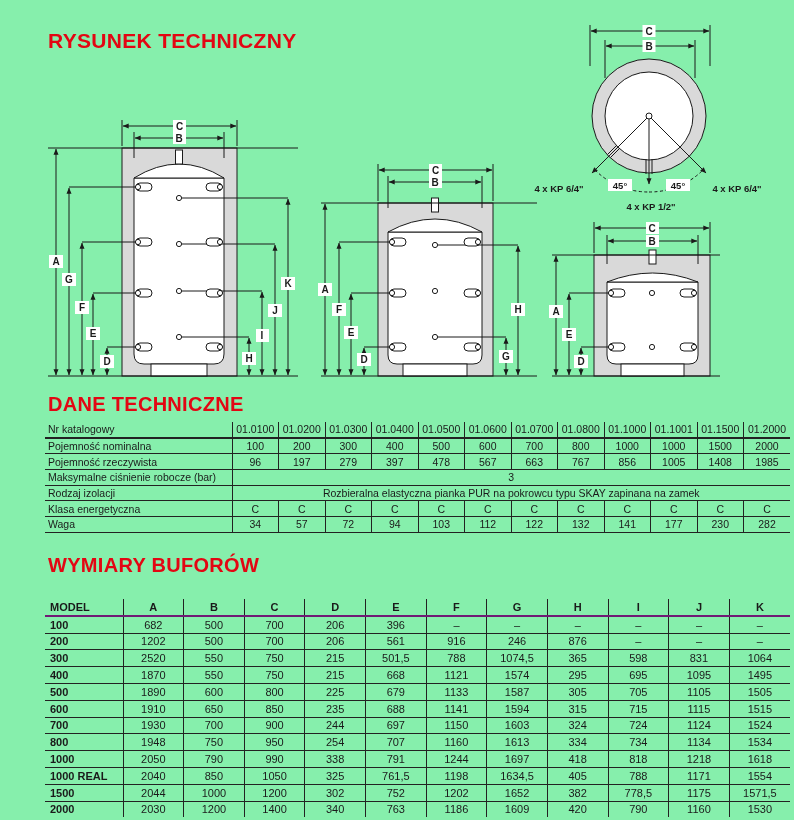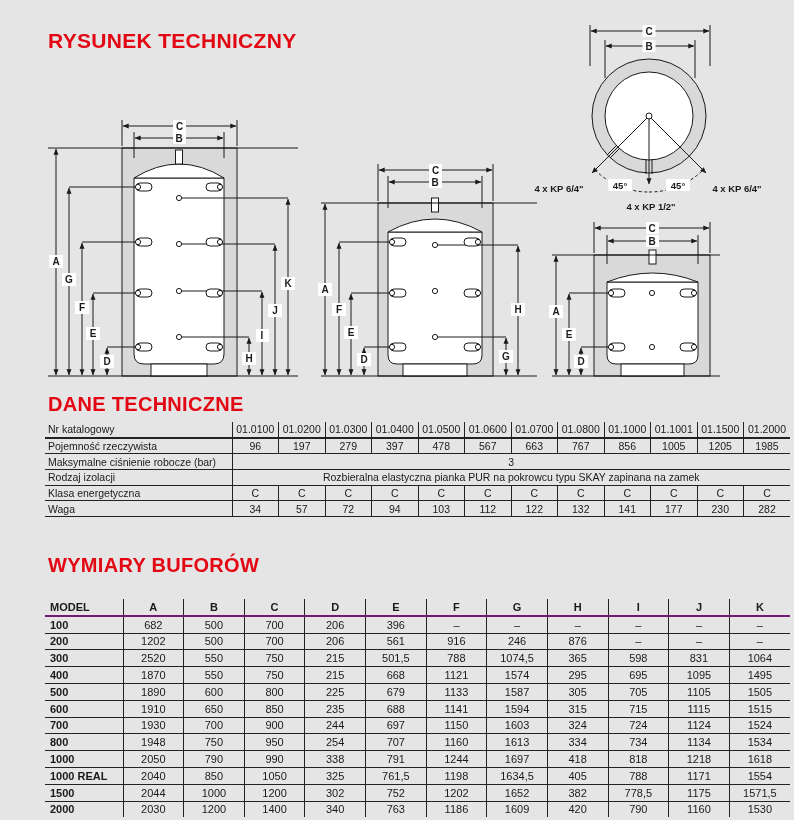--- a/index.html
+++ b/index.html
@@ -1,16 +1,16 @@
 <!DOCTYPE html>
 <html><head>
 <meta charset="utf-8">
 <style>
   html,body{margin:0;padding:0;background:#fff;}
-  .page{position:relative;width:794px;height:820px;background:#e5e5e5;overflow:hidden;
+  .page{position:relative;width:794px;height:820px;background:#86efac;overflow:hidden;
         font-family:"Liberation Sans",sans-serif;color:#1a1a1a;}
   h1.sec{position:absolute;margin:0;color:#e30613;font-weight:800;letter-spacing:.3px;}
   #title-drawing{left:48px;top:29px;font-size:21px;}
   #title-data{left:48px;top:393px;font-size:20px;}
   #title-dims{left:48px;top:554px;font-size:20px;}
 
   svg.draw{position:absolute;}
   svg .geo{stroke:#1a1a1a;stroke-width:1;fill:none;}
   svg .bg{fill:#fff;}
   svg text{font-family:"Liberation Sans",sans-serif;font-weight:bold;font-size:10px;
@@ -288,32 +288,47 @@
           <th class="hv">01.0500</th>
           <th class="hv">01.0600</th>
           <th class="hv">01.0700</th>
           <th class="hv">01.0800</th>
           <th class="hv">01.1000</th>
           <th class="hv">01.1001</th>
           <th class="hv">01.1500</th>
           <th class="hv">01.2000</th>
         </tr>
         <tr>
+          <th class="lbl">Pojemność nominalna</th>
+          <td>100</td>
+          <td>200</td>
+          <td>300</td>
+          <td>400</td>
+          <td>500</td>
+          <td>600</td>
+          <td>700</td>
+          <td>800</td>
+          <td>1000</td>
+          <td>1000</td>
+          <td>1500</td>
+          <td>2000</td>
+        </tr>
+        <tr>
           <th class="lbl">Pojemność rzeczywista</th>
           <td>96</td>
           <td>197</td>
           <td>279</td>
           <td>397</td>
           <td>478</td>
           <td>567</td>
           <td>663</td>
           <td>767</td>
           <td>856</td>
           <td>1005</td>
-          <td>1205</td>
+          <td>1408</td>
           <td>1985</td>
         </tr>
         <tr>
           <th class="lbl">Maksymalne ciśnienie robocze (bar)</th>
           <td colspan="12">3</td>
         </tr>
         <tr>
           <th class="lbl">Rodzaj izolacji</th>
           <td colspan="12">Rozbieralna elastyczna pianka PUR na pokrowcu typu SKAY zapinana na zamek</td>
         </tr>

